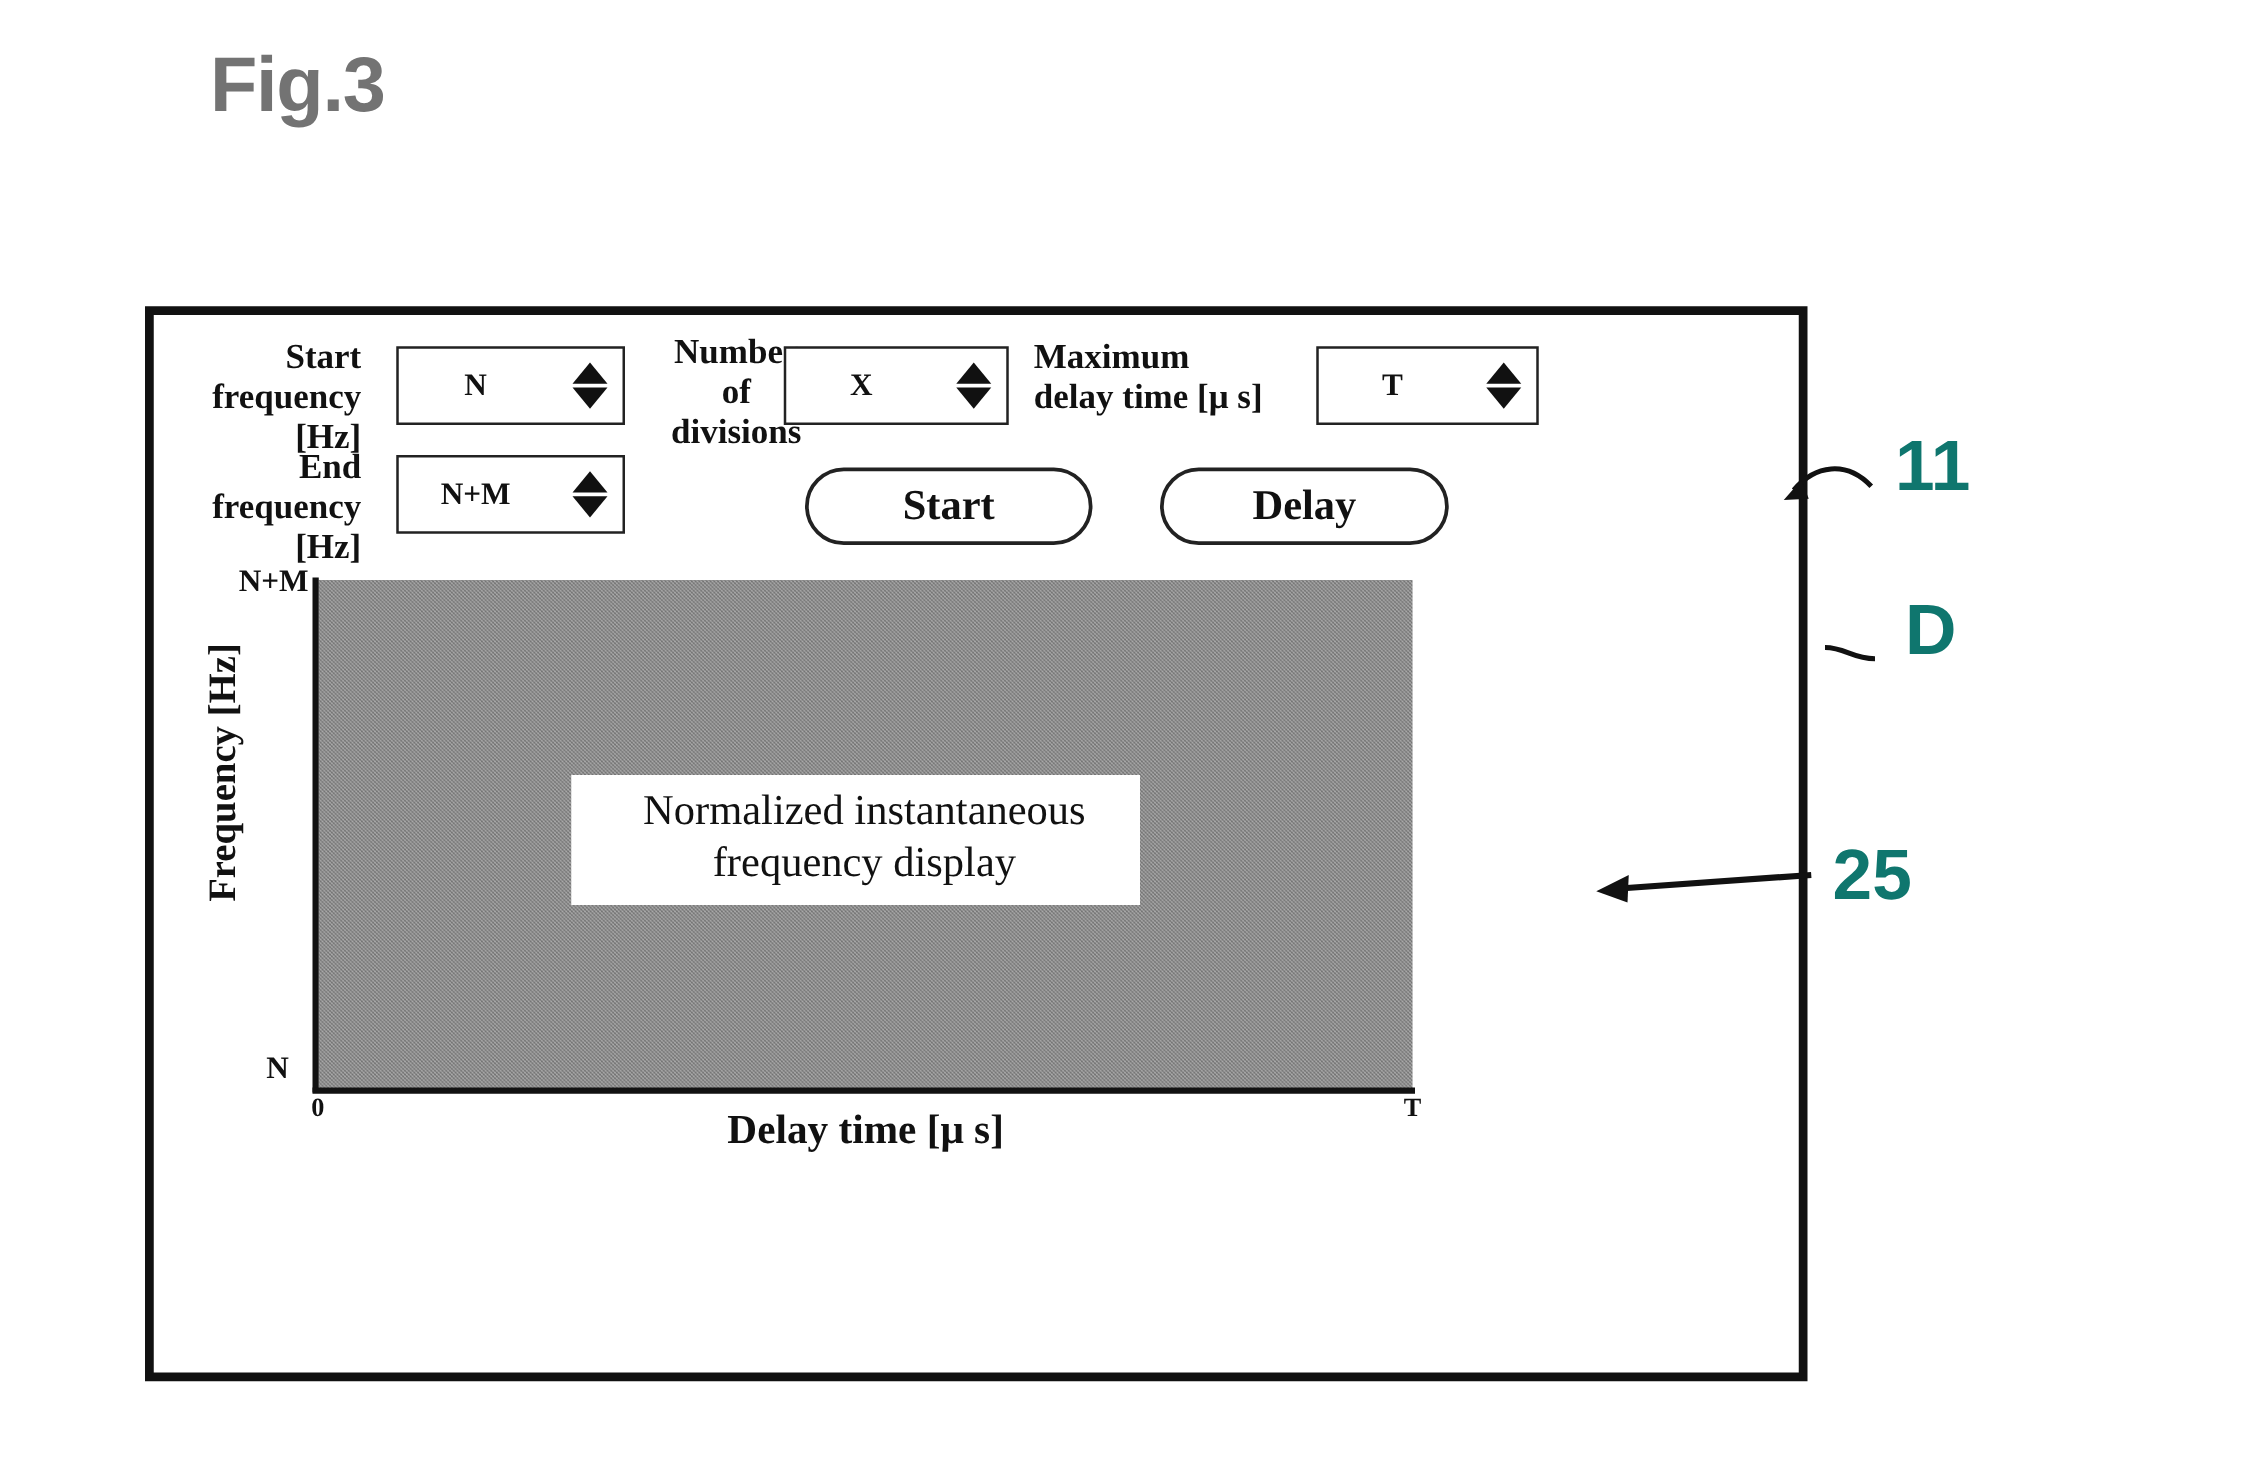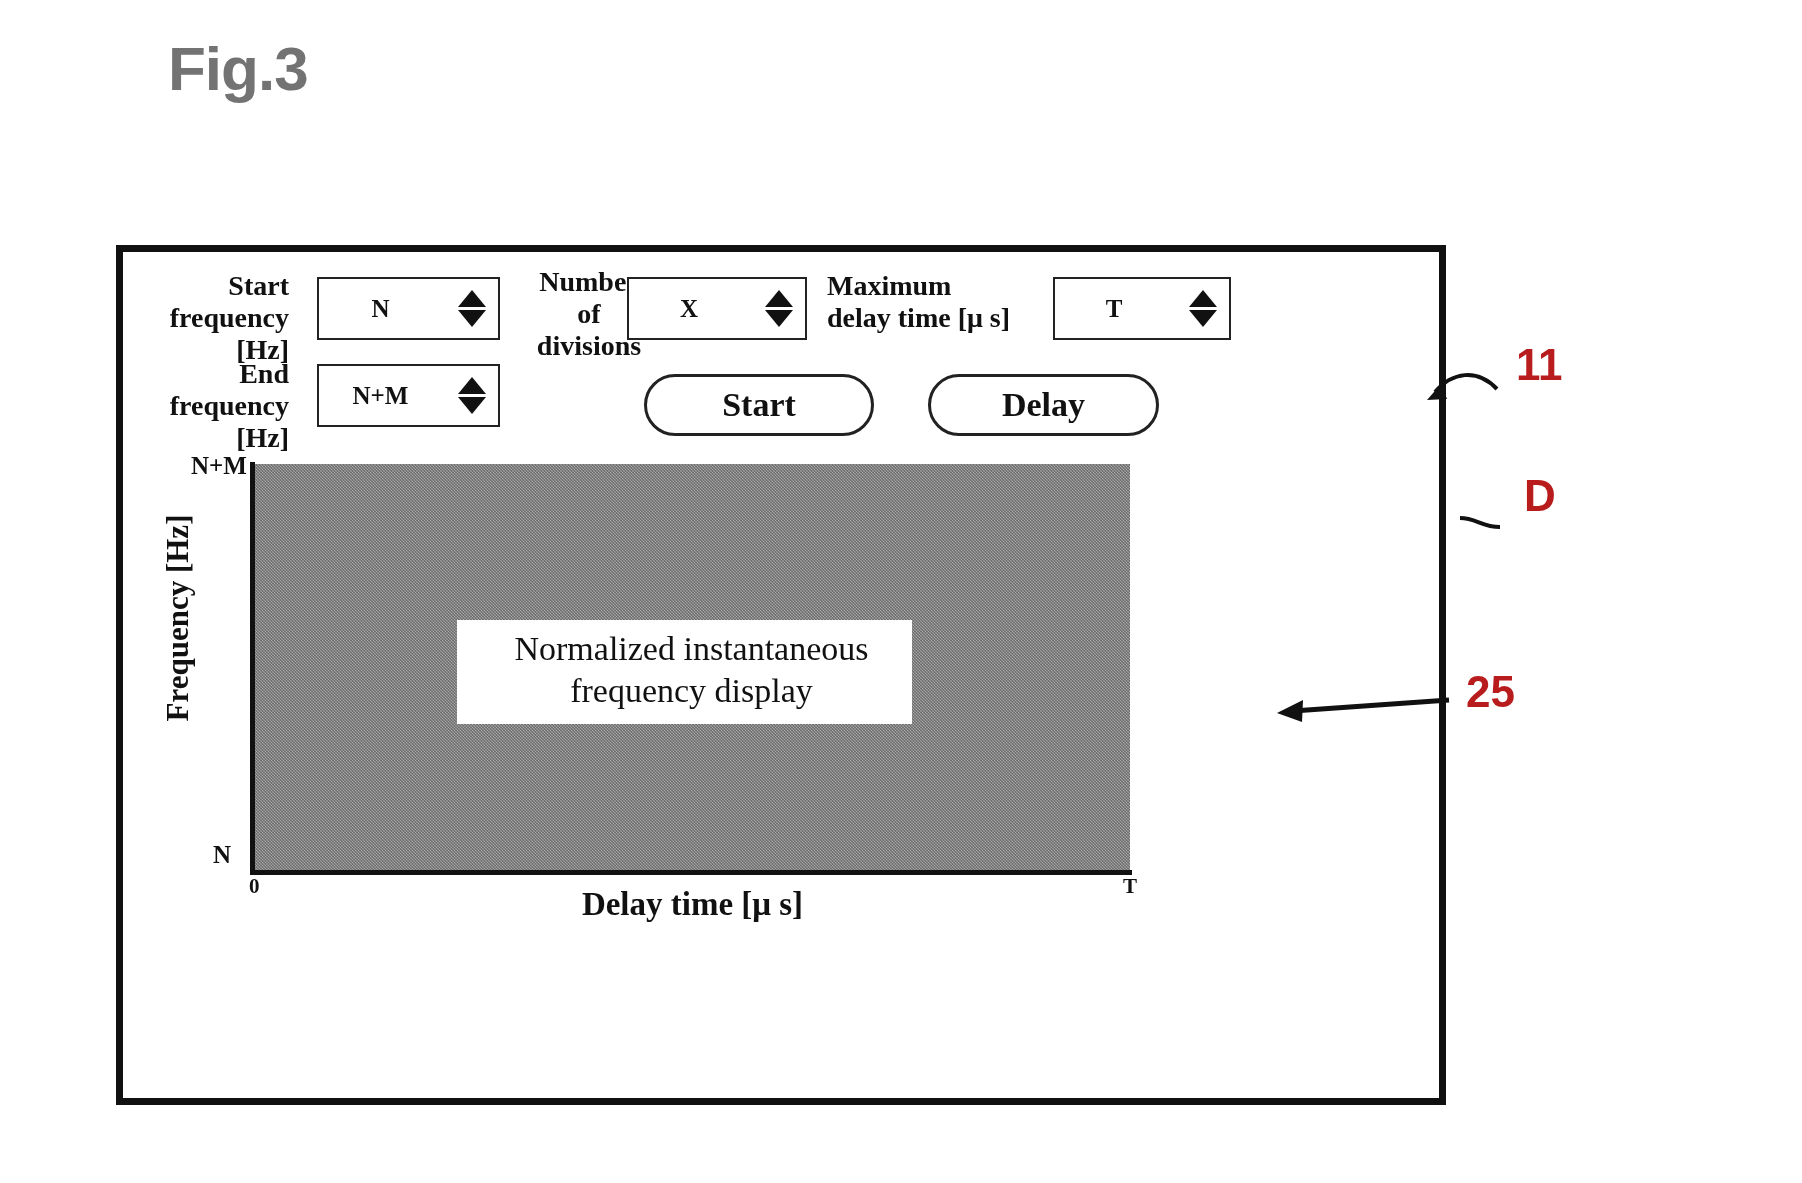--- a/index.html
+++ b/index.html
@@ -195,22 +195,22 @@
     line-height: 1.24;
     color: #111;
     box-sizing: border-box;
   }
 
   
   .ref-num {
     position: absolute;
     font-family: "Liberation Sans", sans-serif;
     font-weight: bold;
-    font-size: 44px;
-    color: #b91c1c;
+    font-size: 57px;
+    color: #0f766e;
   }
   #leaders { position: absolute; left: 0; top: 0; width: 1802px; height: 1183px; pointer-events: none; }
 </style>
 </head>
 <body>
 
 <div id="fig-title">Fig.3</div>
 
 <div id="device-frame">
 

